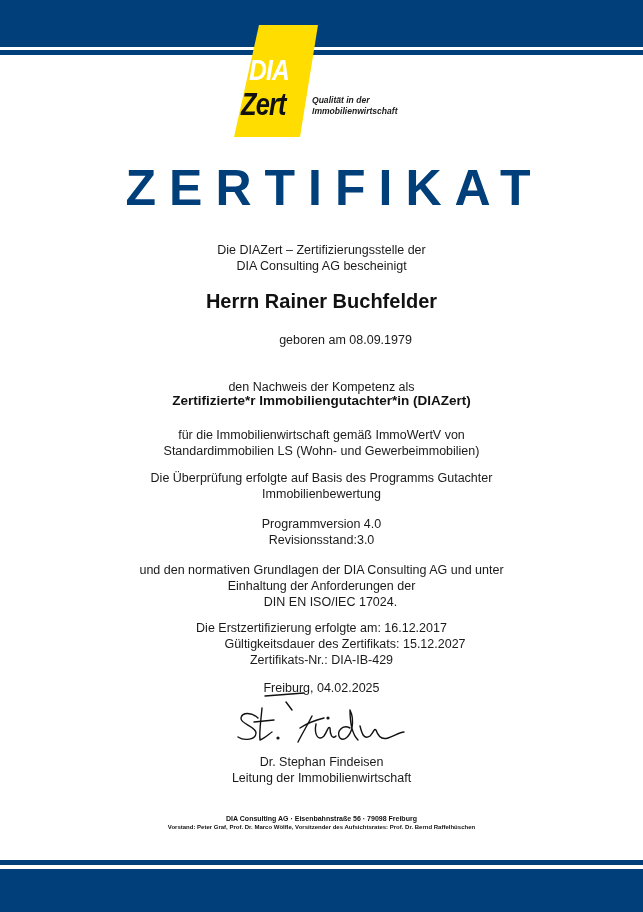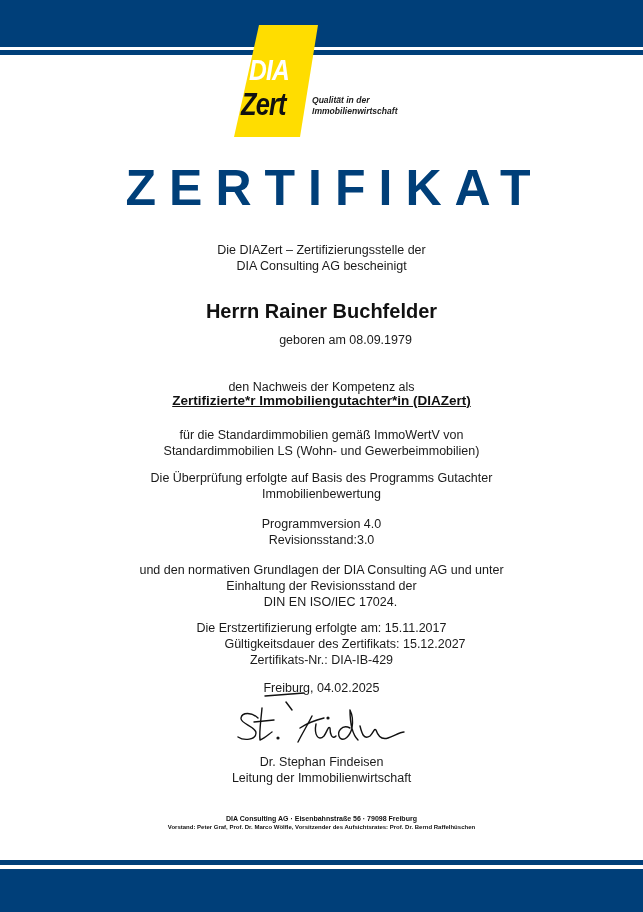--- a/index.html
+++ b/index.html
@@ -43,21 +43,21 @@
     .txt {
       position: absolute; left: 0; width: 643px; text-align: center;
       font-family: "Liberation Sans", sans-serif; font-size: 12.5px; line-height: 16px; color: #1a1a1a;
     }
     .name {
       position: absolute; left: 0; width: 643px; text-align: center;
       font-family: "Liberation Sans", sans-serif; font-weight: bold; font-size: 20px; color: #111111;
     }
     .qual {
       position: absolute; left: 0; width: 643px; text-align: center;
-      font-family: "Liberation Sans", sans-serif; font-weight: bold; font-size: 13.5px; color: #111111; text-decoration: underline;
+      font-family: "Liberation Sans", sans-serif; font-weight: bold; font-size: 13.5px; color: #111111;
     }
     .footer {
       position: absolute; left: 0; width: 643px; text-align: center;
       font-family: "Liberation Sans", sans-serif; font-weight: bold; color: #111111;
     }
     .footer-1 { top: 815px; font-size: 7px; line-height: 8px; }
     .footer-2 { top: 823px; font-size: 6px; line-height: 8px; }
 
     .signature { position: absolute; left: 232px; top: 688px; width: 185px; height: 62px; }
   </style>
@@ -79,41 +79,41 @@
     <div>Qualität in der</div>
     <div>Immobilienwirtschaft</div>
   </div>
 </div>
 
 <div class="title">ZERTIFIKAT</div>
 
 <div class="txt" style="top:242px;">Die DIAZert – Zertifizierungsstelle der</div>
 <div class="txt" style="top:258px;">DIA Consulting AG bescheinigt</div>
 
-<div class="name" style="top:300px;">Herrn Rainer Buchfelder</div>
+<div class="name" style="top:290px;">Herrn Rainer Buchfelder</div>
 
 <div class="txt" style="top:332px;padding-left:48px;">geboren am 08.09.1979</div>
 <div class="txt" style="top:379px;">den Nachweis der Kompetenz als</div>
 
 <div class="qual" style="top:393px;">Zertifizierte*r Immobiliengutachter*in (DIAZert)</div>
 
-<div class="txt" style="top:427px;">für die Standardimmobilien gemäß ImmoWertV von</div>
+<div class="txt" style="top:427px;">für die Immobilienwirtschaft gemäß ImmoWertV von</div>
 <div class="txt" style="top:443px;">Standardimmobilien LS (Wohn- und Gewerbeimmobilien)</div>
 
 <div class="txt" style="top:470px;">Die Überprüfung erfolgte auf Basis des Programms Gutachter</div>
 <div class="txt" style="top:486px;">Immobilienbewertung</div>
 
 <div class="txt" style="top:516px;">Programmversion 4.0</div>
 <div class="txt" style="top:532px;">Revisionsstand:3.0</div>
 
 <div class="txt" style="top:562px;">und den normativen Grundlagen der  DIA Consulting AG und unter</div>
-<div class="txt" style="top:578px;">Einhaltung der   Revisionsstand der</div>
+<div class="txt" style="top:578px;">Einhaltung der   Anforderungen der</div>
 <div class="txt" style="top:594px;margin-left:9px;">DIN EN ISO/IEC 17024.</div>
 
-<div class="txt" style="top:620px;">Die Erstzertifizierung erfolgte am: 15.11.2017</div>
+<div class="txt" style="top:620px;">Die Erstzertifizierung erfolgte am: 16.12.2017</div>
 <div class="txt" style="top:636px;padding-left:47px;">Gültigkeitsdauer des Zertifikats: 15.12.2027</div>
 <div class="txt" style="top:652px;">Zertifikats-Nr.: DIA-IB-429</div>
 
 <div class="txt" style="top:680px;">Freiburg, 04.02.2025</div>
 
 <svg class="signature" viewBox="0 0 185 62">
   <g fill="none" stroke="#111" stroke-width="1.4" stroke-linecap="round" stroke-linejoin="round">
     <path d="M33,8 L72,5"></path>
     <path d="M26,30 C20,24 10,24 9,30 C8,36 24,38 24,45 C24,52 12,53 6,49"></path>
     <path d="M30,20 C29,32 27,44 28,52 C33,50 37,46 40,44"></path>

